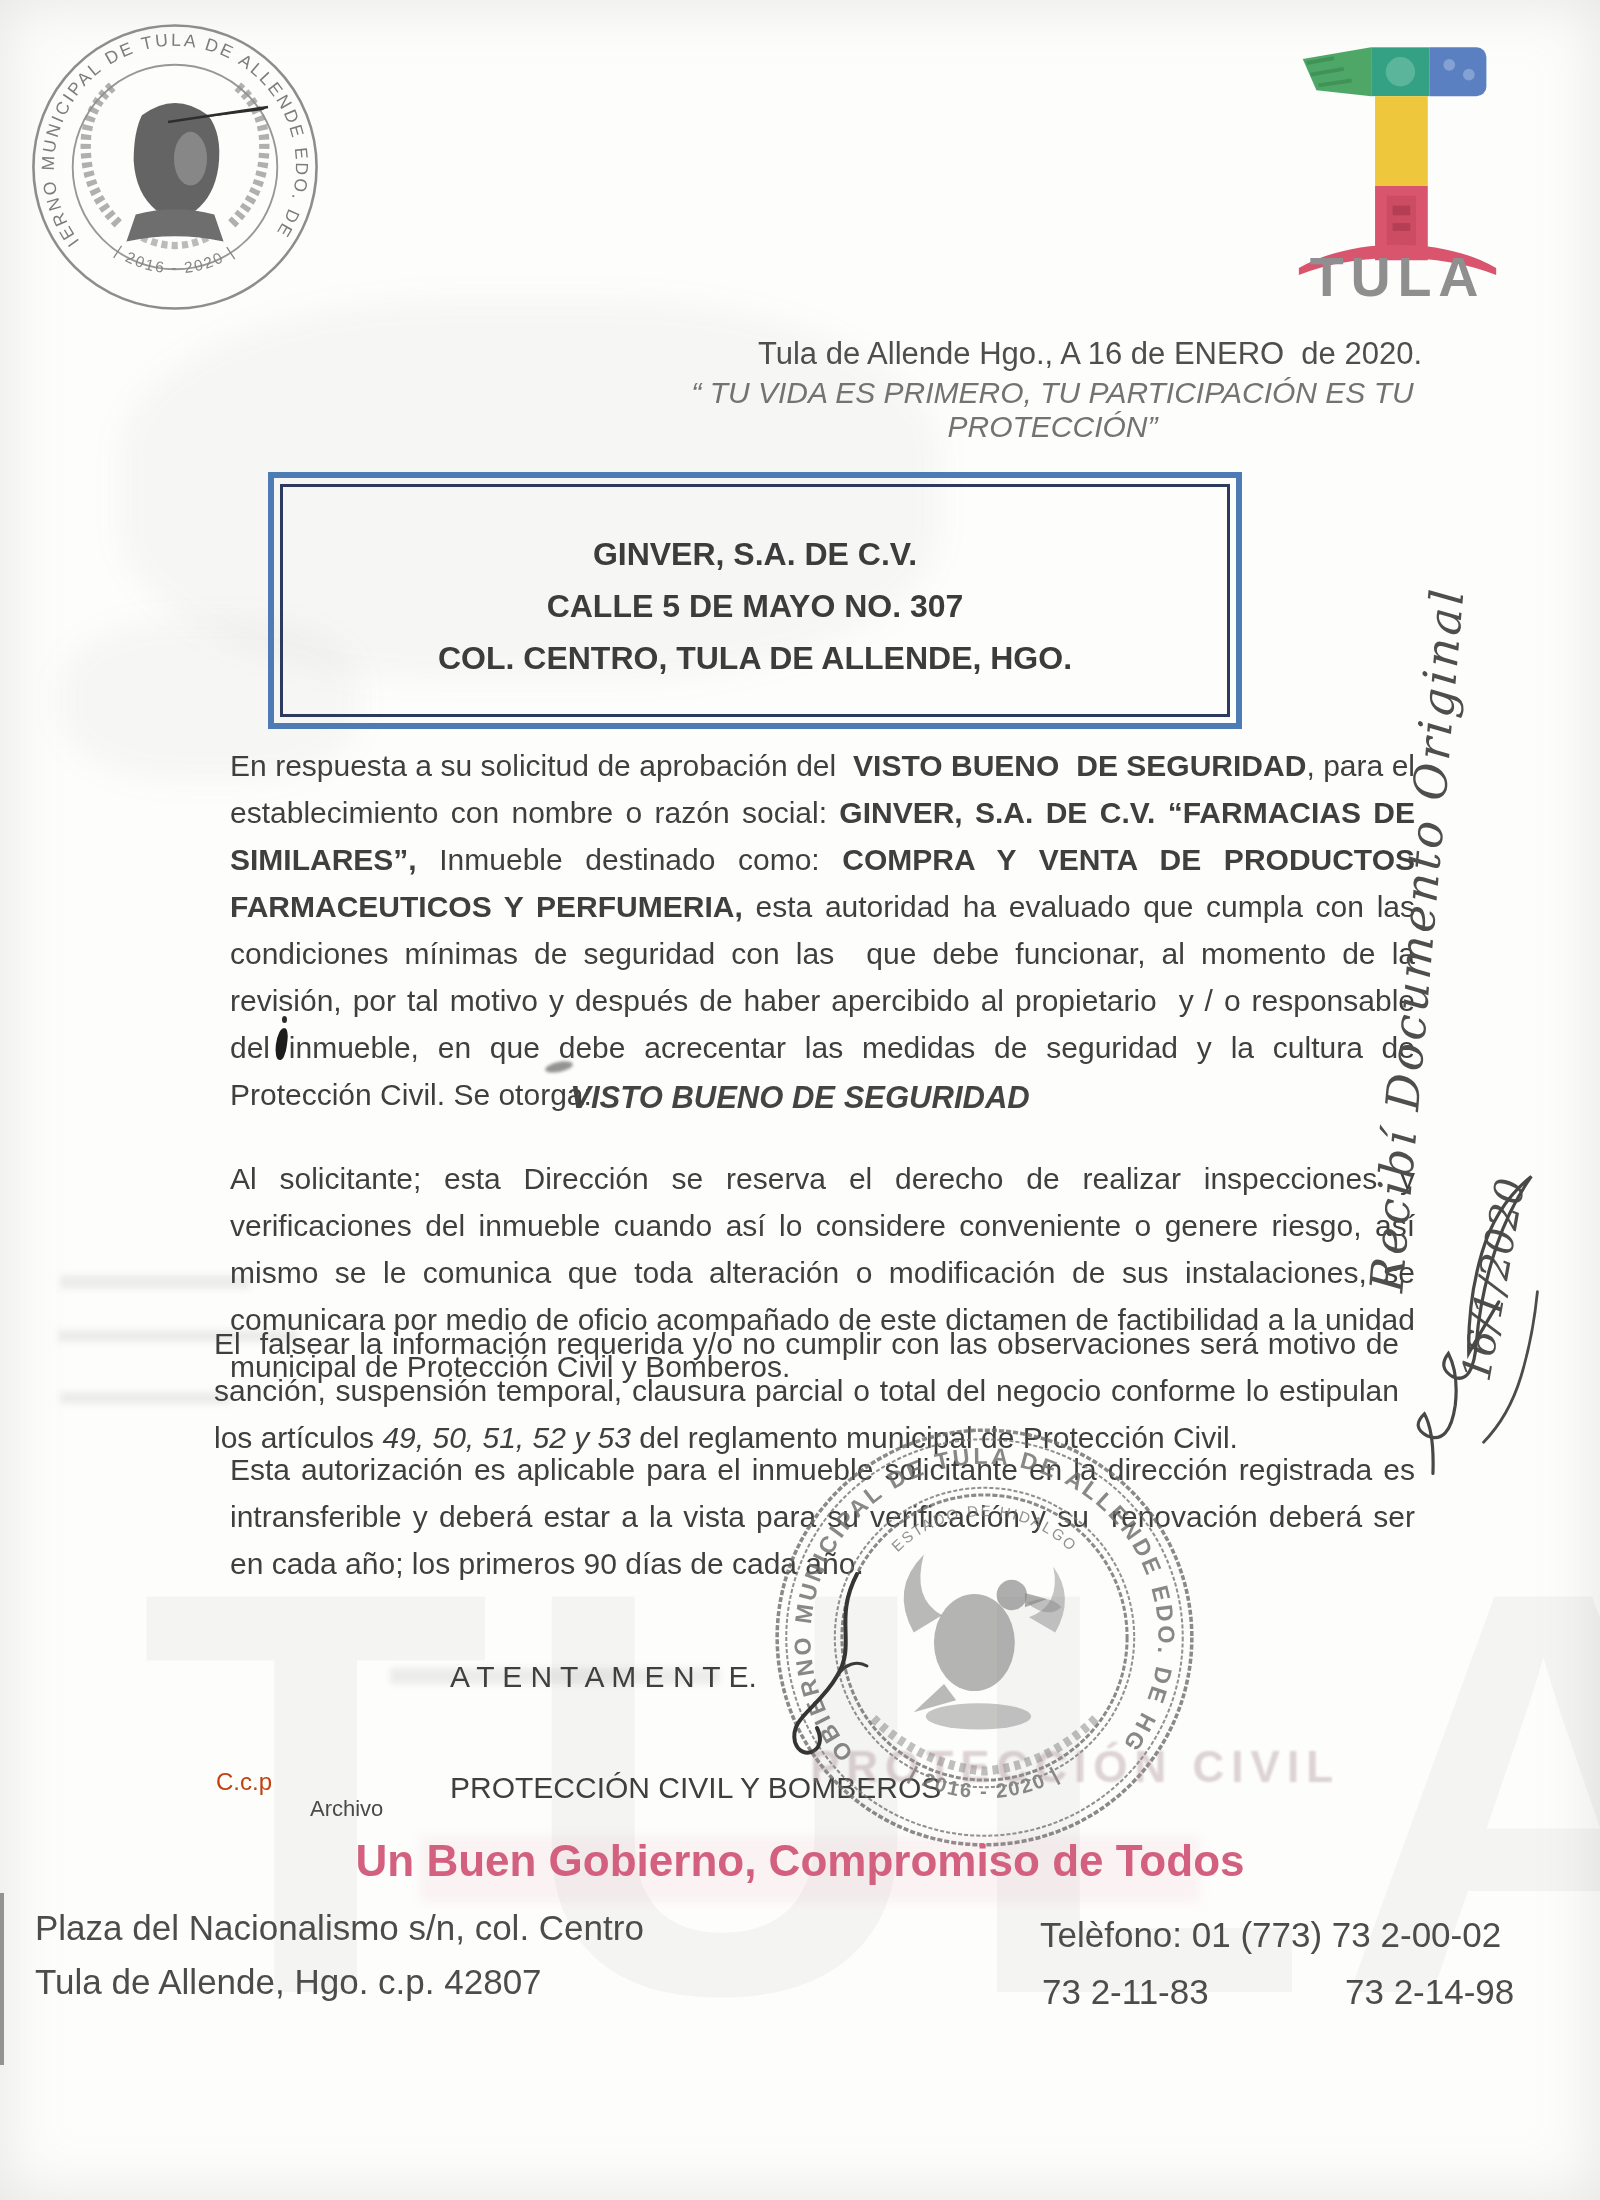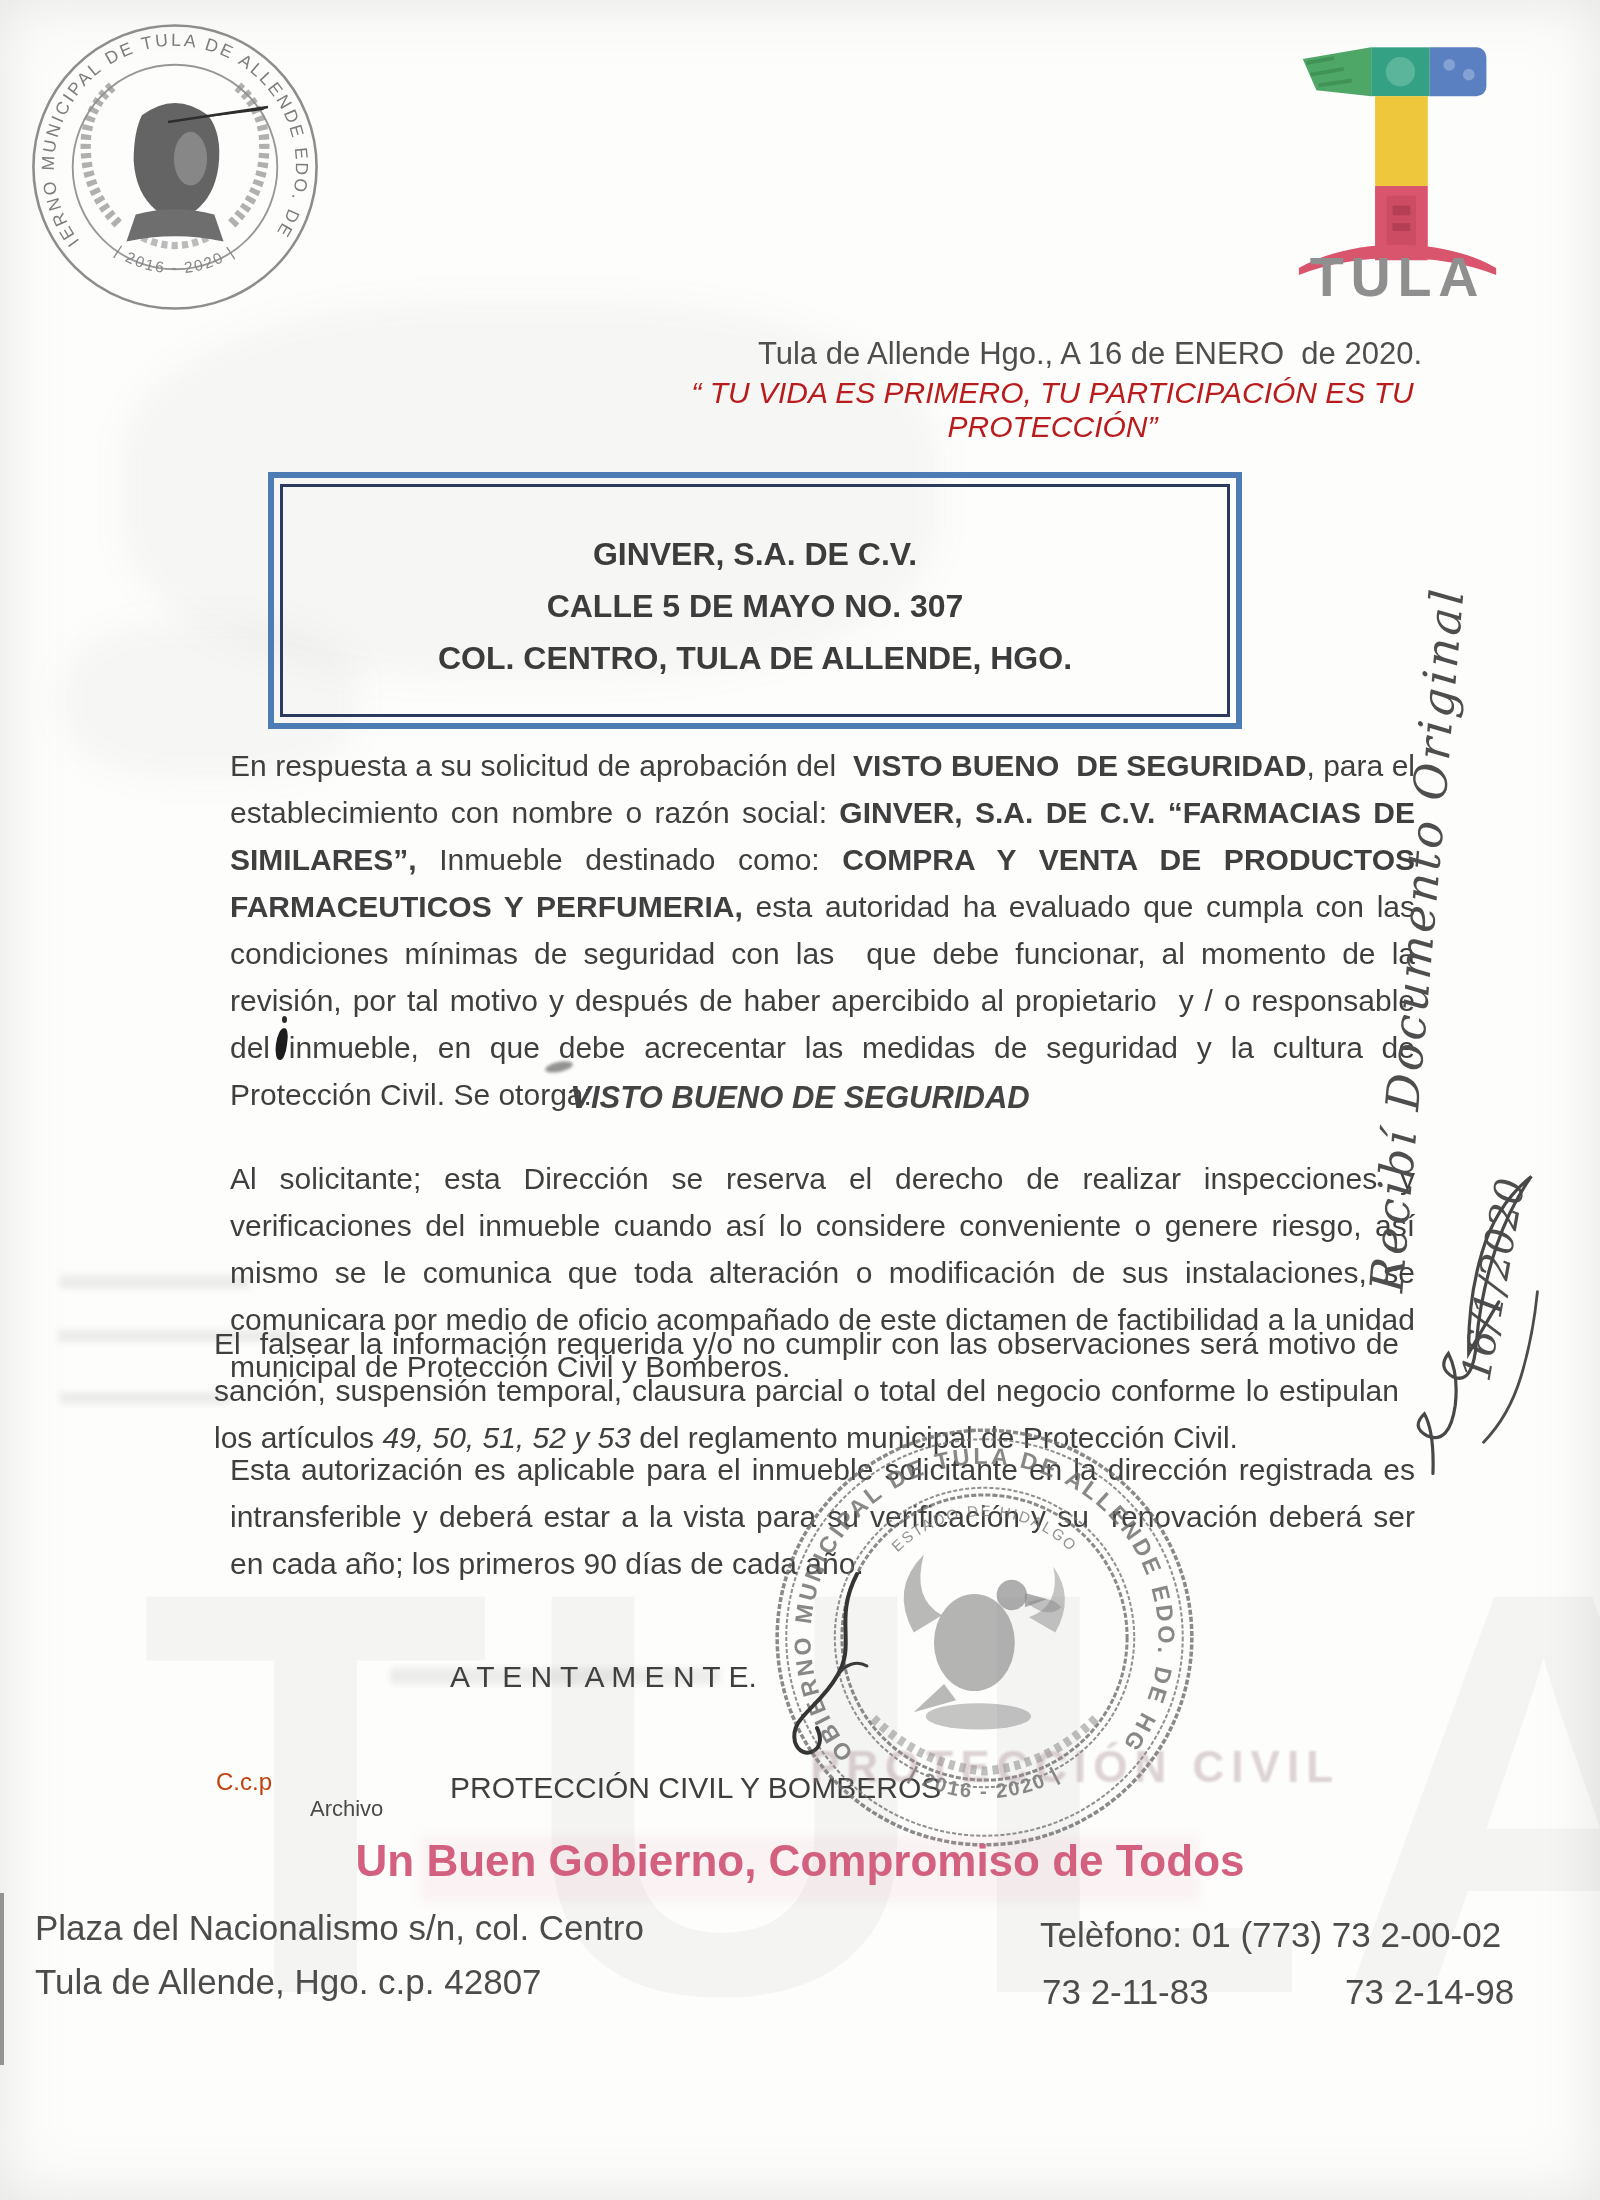--- a/index.html
+++ b/index.html
@@ -96,21 +96,21 @@
       <rect x="84" y="158" width="54" height="76" fill="#d9556e"></rect>
       <rect x="96" y="168" width="30" height="56" fill="#c84a60" opacity=".8"></rect>
       <rect x="102" y="178" width="18" height="10" fill="#b43f54"></rect>
       <rect x="102" y="196" width="18" height="8" fill="#b43f54"></rect>
       <path d="M6,242 C60,210 155,210 208,242 L208,249 C150,226 64,226 6,249 Z" fill="#d9556e"></path>
     </g>
     <text x="107" y="271" text-anchor="middle" font-family="Liberation Sans, sans-serif" font-size="57" font-weight="bold" letter-spacing="7" fill="#8f8f8f">TULA</text>
   </svg>
 
   <div class="abs doc-text" style="left:720px;top:336px;width:740px;text-align:center;font-size:31px;color:#4e4e4e;">Tula de Allende Hgo., A 16 de ENERO  de 2020.</div>
-  <div class="abs doc-text" style="left:600px;top:376px;width:905px;text-align:center;font-size:30px;font-style:italic;color:#b91c1c;">“ TU VIDA ES PRIMERO, TU PARTICIPACIÓN ES TU PROTECCIÓN”</div>
+  <div class="abs doc-text" style="left:600px;top:376px;width:905px;text-align:center;font-size:30px;font-style:italic;color:#737373;">“ TU VIDA ES PRIMERO, TU PARTICIPACIÓN ES TU PROTECCIÓN”</div>
 
   <div class="abs" id="recipient-box">
     <div id="recipient-inner">
       <div>GINVER, S.A. DE C.V.</div>
       <div>CALLE 5 DE MAYO NO. 307</div>
       <div>COL. CENTRO, TULA DE ALLENDE, HGO.</div>
     </div>
   </div>
 
   <div class="abs para" style="left:230px;top:742px;width:1185px;"><span>En respuesta a su solicitud de aprobación del  </span><span style="font-weight: bold;">VISTO BUENO  DE SEGURIDAD</span><span>, para el establecimiento con nombre o razón social: </span><span style="font-weight: bold;">GINVER, S.A. DE C.V. “FARMACIAS DE SIMILARES”,</span><span> Inmueble destinado como: </span><span style="font-weight: bold;">COMPRA Y VENTA DE PRODUCTOS FARMACEUTICOS Y PERFUMERIA,</span><span> esta autoridad ha evaluado que cumpla con las condiciones mínimas de seguridad con las  que debe funcionar, al momento de la revisión, por tal motivo y después de haber apercibido al propietario  y / o responsable del inmueble, en que debe acrecentar las medidas de seguridad y la cultura de Protección Civil. Se otorga:</span></div>

